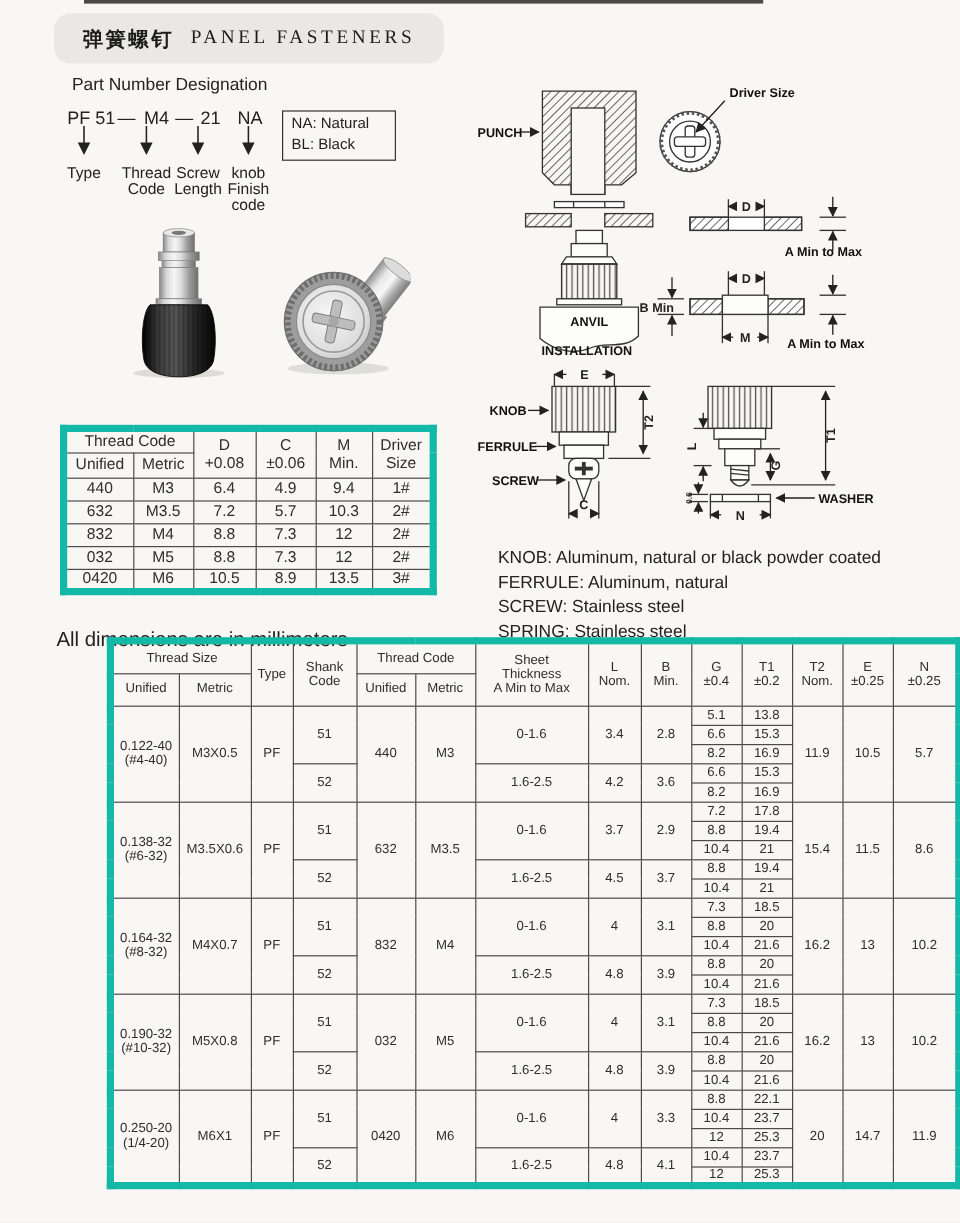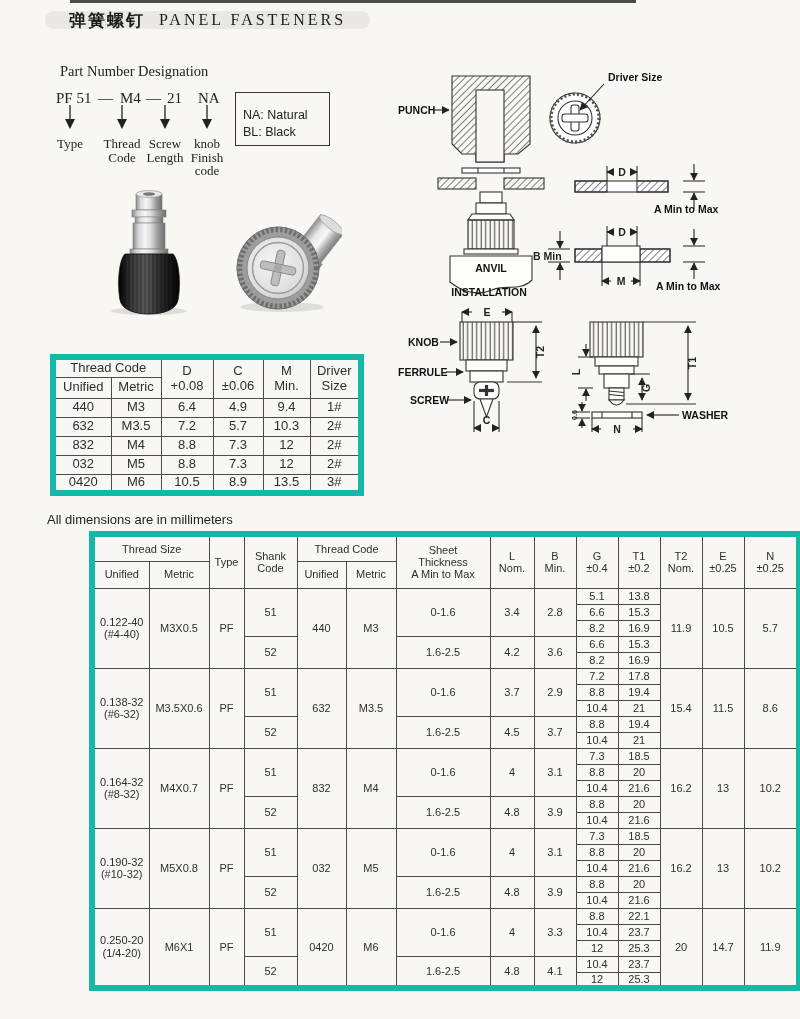--- a/index.html
+++ b/index.html
@@ -1,28 +1,28 @@
 <!DOCTYPE html>
 <html><head>
 <meta charset="utf-8">
 <style>
   html,body{margin:0;padding:0;background:#e8e8e8;}
   .page{position:relative;width:800px;height:1019px;background:#f8f7f3;font-family:"Liberation Sans",sans-serif;color:#222;overflow:hidden;}
   .abs{position:absolute;}
-  .serif{font-family:Liberation Serif, serif;}
+  .serif{font-family:Liberation Sans, sans-serif;}
   .top-bar{left:70px;top:0;width:566px;height:3px;background:#4a4a48;}
-  .title-pill{left:45px;top:11px;width:325px;height:18px;background:#e9e8e4;border:1px solid #cfcecа;border-radius:14px;display:flex;align-items:center;justify-content:center;gap:14px;}
+  .title-pill{left:45px;top:11px;width:325px;height:42px;background:#e9e8e4;border:1px solid #cfcecа;border-radius:14px;display:flex;align-items:center;justify-content:center;gap:14px;}
   .title-zh{font-weight:bold;font-size:17px;color:#1c1c1c;letter-spacing:2px;}
   .title-en{font-family:"Liberation Serif",serif;font-size:16px;letter-spacing:3px;color:#1c1c1c;text-align:right;}
   .pn-heading{left:60px;top:63px;font-size:14.5px;}
   .pn-seg{top:90px;font-size:15px;}
   .pn-label{font-size:13px;text-align:center;line-height:1.05;}
-  .finish-box{left:235px;top:92px;width:86px;height:38px;border:1.5px solid #333;font-size:12.5px;line-height:1.35;padding:14px 0 0 7px;}
+  .finish-box{left:235px;top:92px;width:86px;height:38px;border:1.5px solid #333;font-size:12.5px;line-height:1.35;padding:2px 0 0 7px;}
   .materials{left:415px;top:455px;font-size:14.5px;line-height:1.42;}
-  .dim-note{left:47px;top:512px;font-size:13px;}
+  .dim-note{left:47px;top:523px;font-size:17px;}
   table{border-collapse:collapse;table-layout:fixed;position:absolute;border:6px solid #14b8a6;}
   td,th{border:1px solid #4b4b4b;text-align:center;vertical-align:middle;font-weight:normal;padding:0;line-height:1.12;color:#2e2e2e;overflow:hidden;}
   #tc-table{left:50px;top:354px;width:308px;font-size:13px;}
   #tc-table tr{height:19px;}
   #tc-table tr.hrow{height:20px;}
   #tc-table tr.hrow2{height:21px;}
   #main-table{left:50px;top:531px;width:707px;font-size:11px;margin-left:39px;}
   #main-table tr{height:16px;}
   #main-table tr.mh1{height:27px;}
   #main-table tr.mh2{height:27px;}
@@ -366,20 +366,26 @@
           <td>0420</td>
           <td>M6</td>
           <td>10.5</td>
           <td>8.9</td>
           <td>13.5</td>
           <td>3#</td>
         </tr>
       </tbody>
   </table>
 
+  <div class="abs materials serif">
+    <div>KNOB: Aluminum, natural or black powder coated</div>
+    <div>FERRULE: Aluminum, natural</div>
+    <div>SCREW: Stainless steel</div>
+    <div>SPRING: Stainless steel</div>
+  </div>
 
   <div class="abs dim-note">All dimensions are in millimeters</div>
 
   <table id="main-table">
     <colgroup>
       <col style="width:57px">
         <col style="width:60px">
         <col style="width:35px">
         <col style="width:53px">
       <col style="width:49px">

